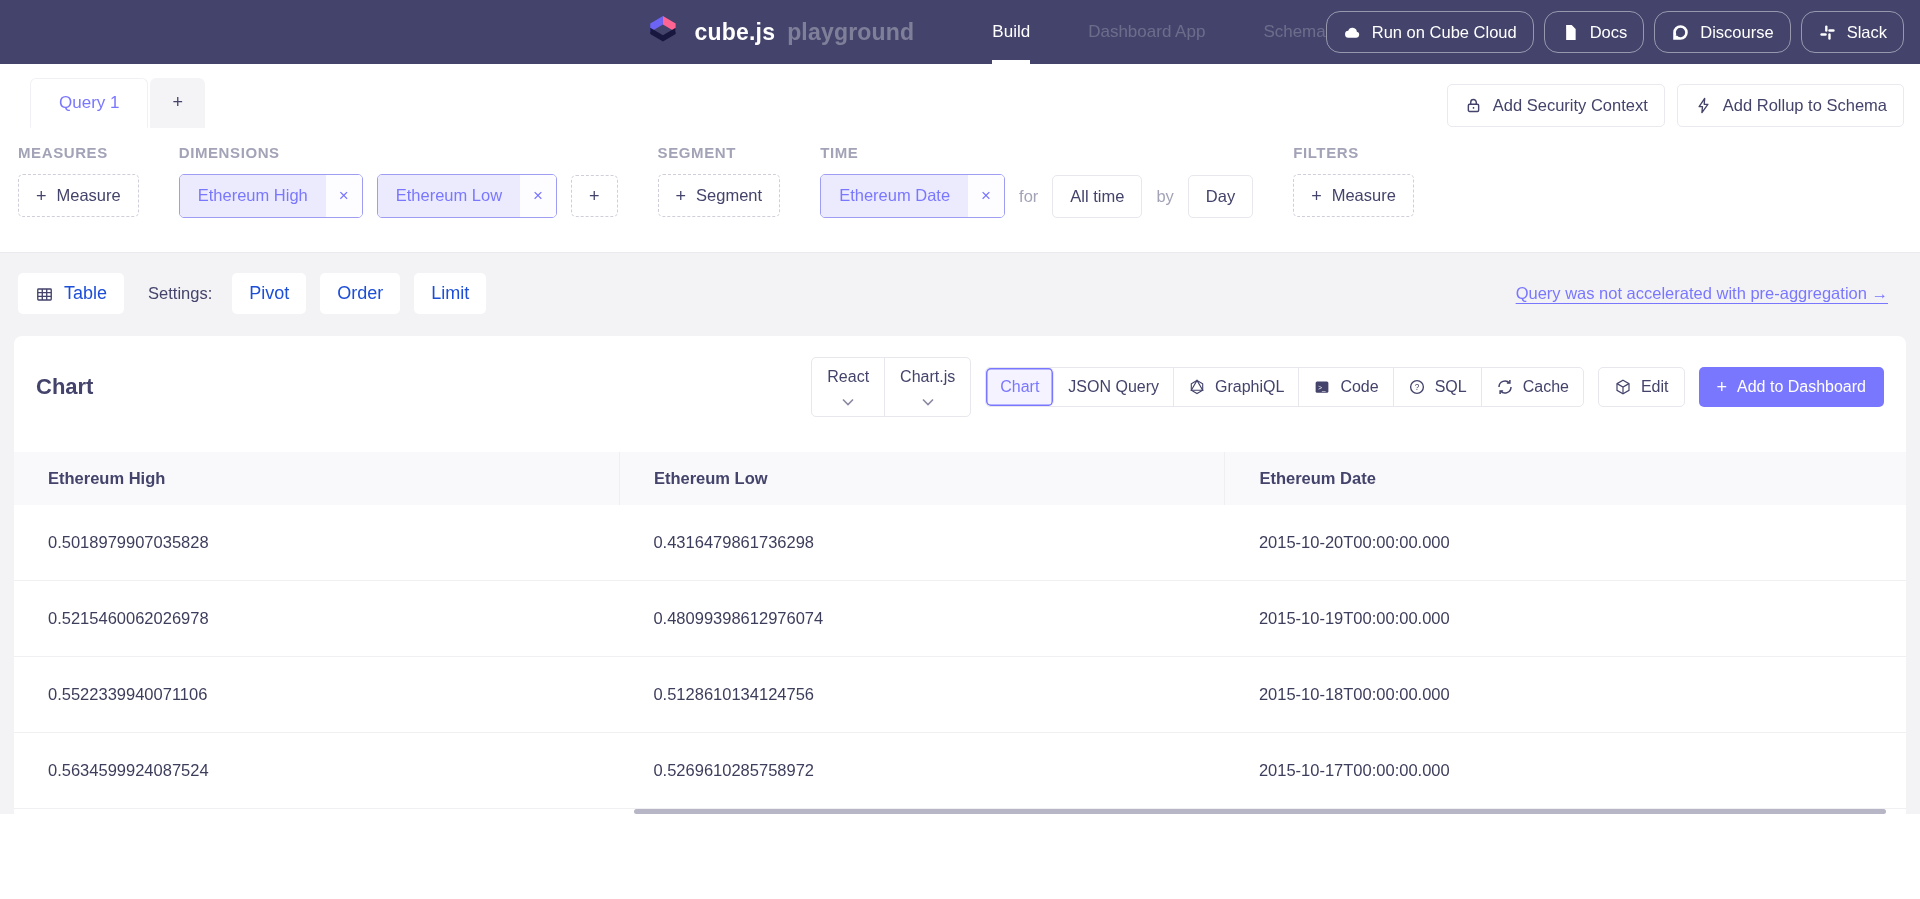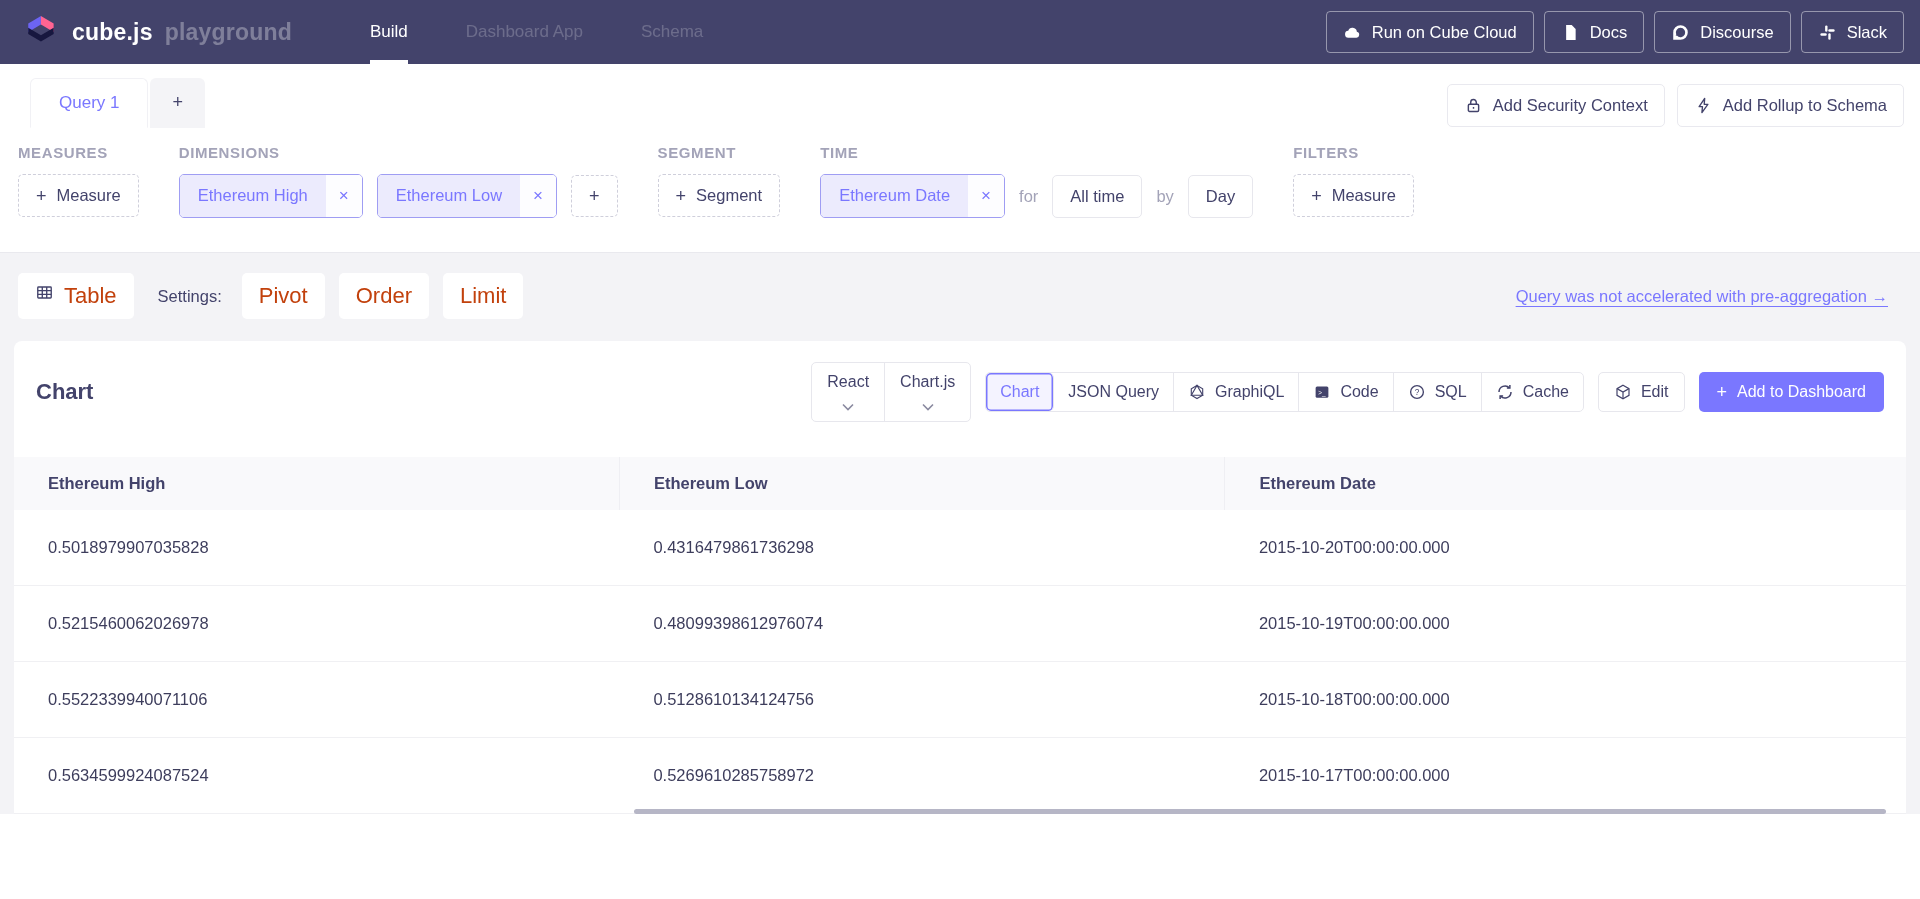--- a/index.html
+++ b/index.html
@@ -1,33 +1,33 @@
 <!DOCTYPE html>
 <html><head>
 <meta charset="utf-8">
 <style>
   * { margin:0; padding:0; box-sizing:border-box; }
   html,body { width:1920px; height:899px; overflow:hidden; background:#fff;
     font-family:"Liberation Sans", sans-serif; color:#43436B; }
 
   
   .navbar { height:64px; background:#43436B; display:flex; align-items:stretch;
-    justify-content:space-between; padding:0 16px 0 24px; }
+    justify-content:flex-end; padding:0 16px 0 24px; }
   .nav-left { display:flex; align-items:stretch; }
   .logo { display:flex; align-items:center; gap:12px; margin-right:78px; }
   .logo svg { width:36px; height:36px; }
   .logo-main { color:#fff; font-size:23px; font-weight:bold; letter-spacing:.2px; }
   .logo-sub { color:rgba(255,255,255,.32); font-size:23px; font-weight:bold; letter-spacing:.2px; }
   .nav-tabs { display:flex; align-items:stretch; gap:58px; }
   .nav-tab { display:flex; align-items:center; color:rgba(255,255,255,.22); font-size:17px;
     border-bottom:4px solid transparent; border-top:4px solid transparent; cursor:pointer; }
   .nav-tab.active { color:#fff; border-bottom-color:#fff; }
   .nav-actions { display:flex; align-items:center; gap:10px; }
   .nav-btn { display:flex; align-items:center; gap:10px; height:42px; padding:0 16px;
-    border:1px solid rgba(255,255,255,.45); border-radius:4px; color:#fff; font-size:16.5px;
+    border:1px solid rgba(255,255,255,.45); border-radius:14px; color:#fff; font-size:16.5px;
     background:transparent; cursor:pointer; }
   .nav-btn svg { width:19px; height:19px; }
 
   
   .qrow { display:flex; justify-content:space-between; align-items:flex-start;
     padding:14px 16px 0 16px; background:#fff; }
   .qtabs { display:flex; margin-left:14px; }
   .qtab { padding:14px 28px; font-size:17px; border-radius:6px 6px 0 0; cursor:pointer; }
   .qtab.active { color:#7A77FF; background:#fff; border:1px solid #F1F1F5; border-bottom-color:#fff; }
   .qtab.addtab { background:#F4F4F7; color:#43436B; padding:14px 22px; margin-left:2px; font-size:18px; }
@@ -52,22 +52,22 @@
     background:#fff; cursor:pointer; white-space:nowrap; }
   .plus { font-size:18px; color:#43436B; line-height:1; }
   .joiner { color:#A3A3B8; font-size:16.5px; }
   .btn-select { padding:11px 17px; border:1px solid #E7E7ED; border-radius:5px; font-size:16.5px;
     color:#43436B; background:#fff; cursor:pointer; }
 
   
   .grayband { flex:1; background:#F3F3F6; border-top:1px solid #E9E9EE; display:flex;
     flex-direction:column; height:calc(899px - 64px - 273px); }
   .settings-row { display:flex; align-items:center; gap:14px; padding:20px 18px 22px 18px; }
-  .btn-plain { display:flex; align-items:flex-start; gap:10px; padding:10px 17px; background:#fff;
-    border:none; border-radius:5px; font-size:22px; color:#c2410c; cursor:pointer; }
+  .btn-plain { display:flex; align-items:flex-end; gap:10px; padding:10px 17px; background:#fff;
+    border:none; border-radius:5px; font-size:18px; color:#1d4ed8; cursor:pointer; }
   .btn-plain svg { width:19px; height:19px; }
   .settings-label { font-size:16.5px; margin:0 6px 0 10px; }
   .preagg { margin-left:auto; margin-right:14px; color:#7A77FF; font-size:16.5px;
     text-decoration:underline; text-underline-offset:4px; cursor:pointer;text-align:right; }
 
   
   .card { margin:0 14px; background:#fff; border-radius:8px 8px 0 0; flex:1; display:flex;
     flex-direction:column; overflow:hidden; position:relative; }
   .card-header { display:flex; align-items:center; justify-content:space-between;
     padding:21px 22px; }

